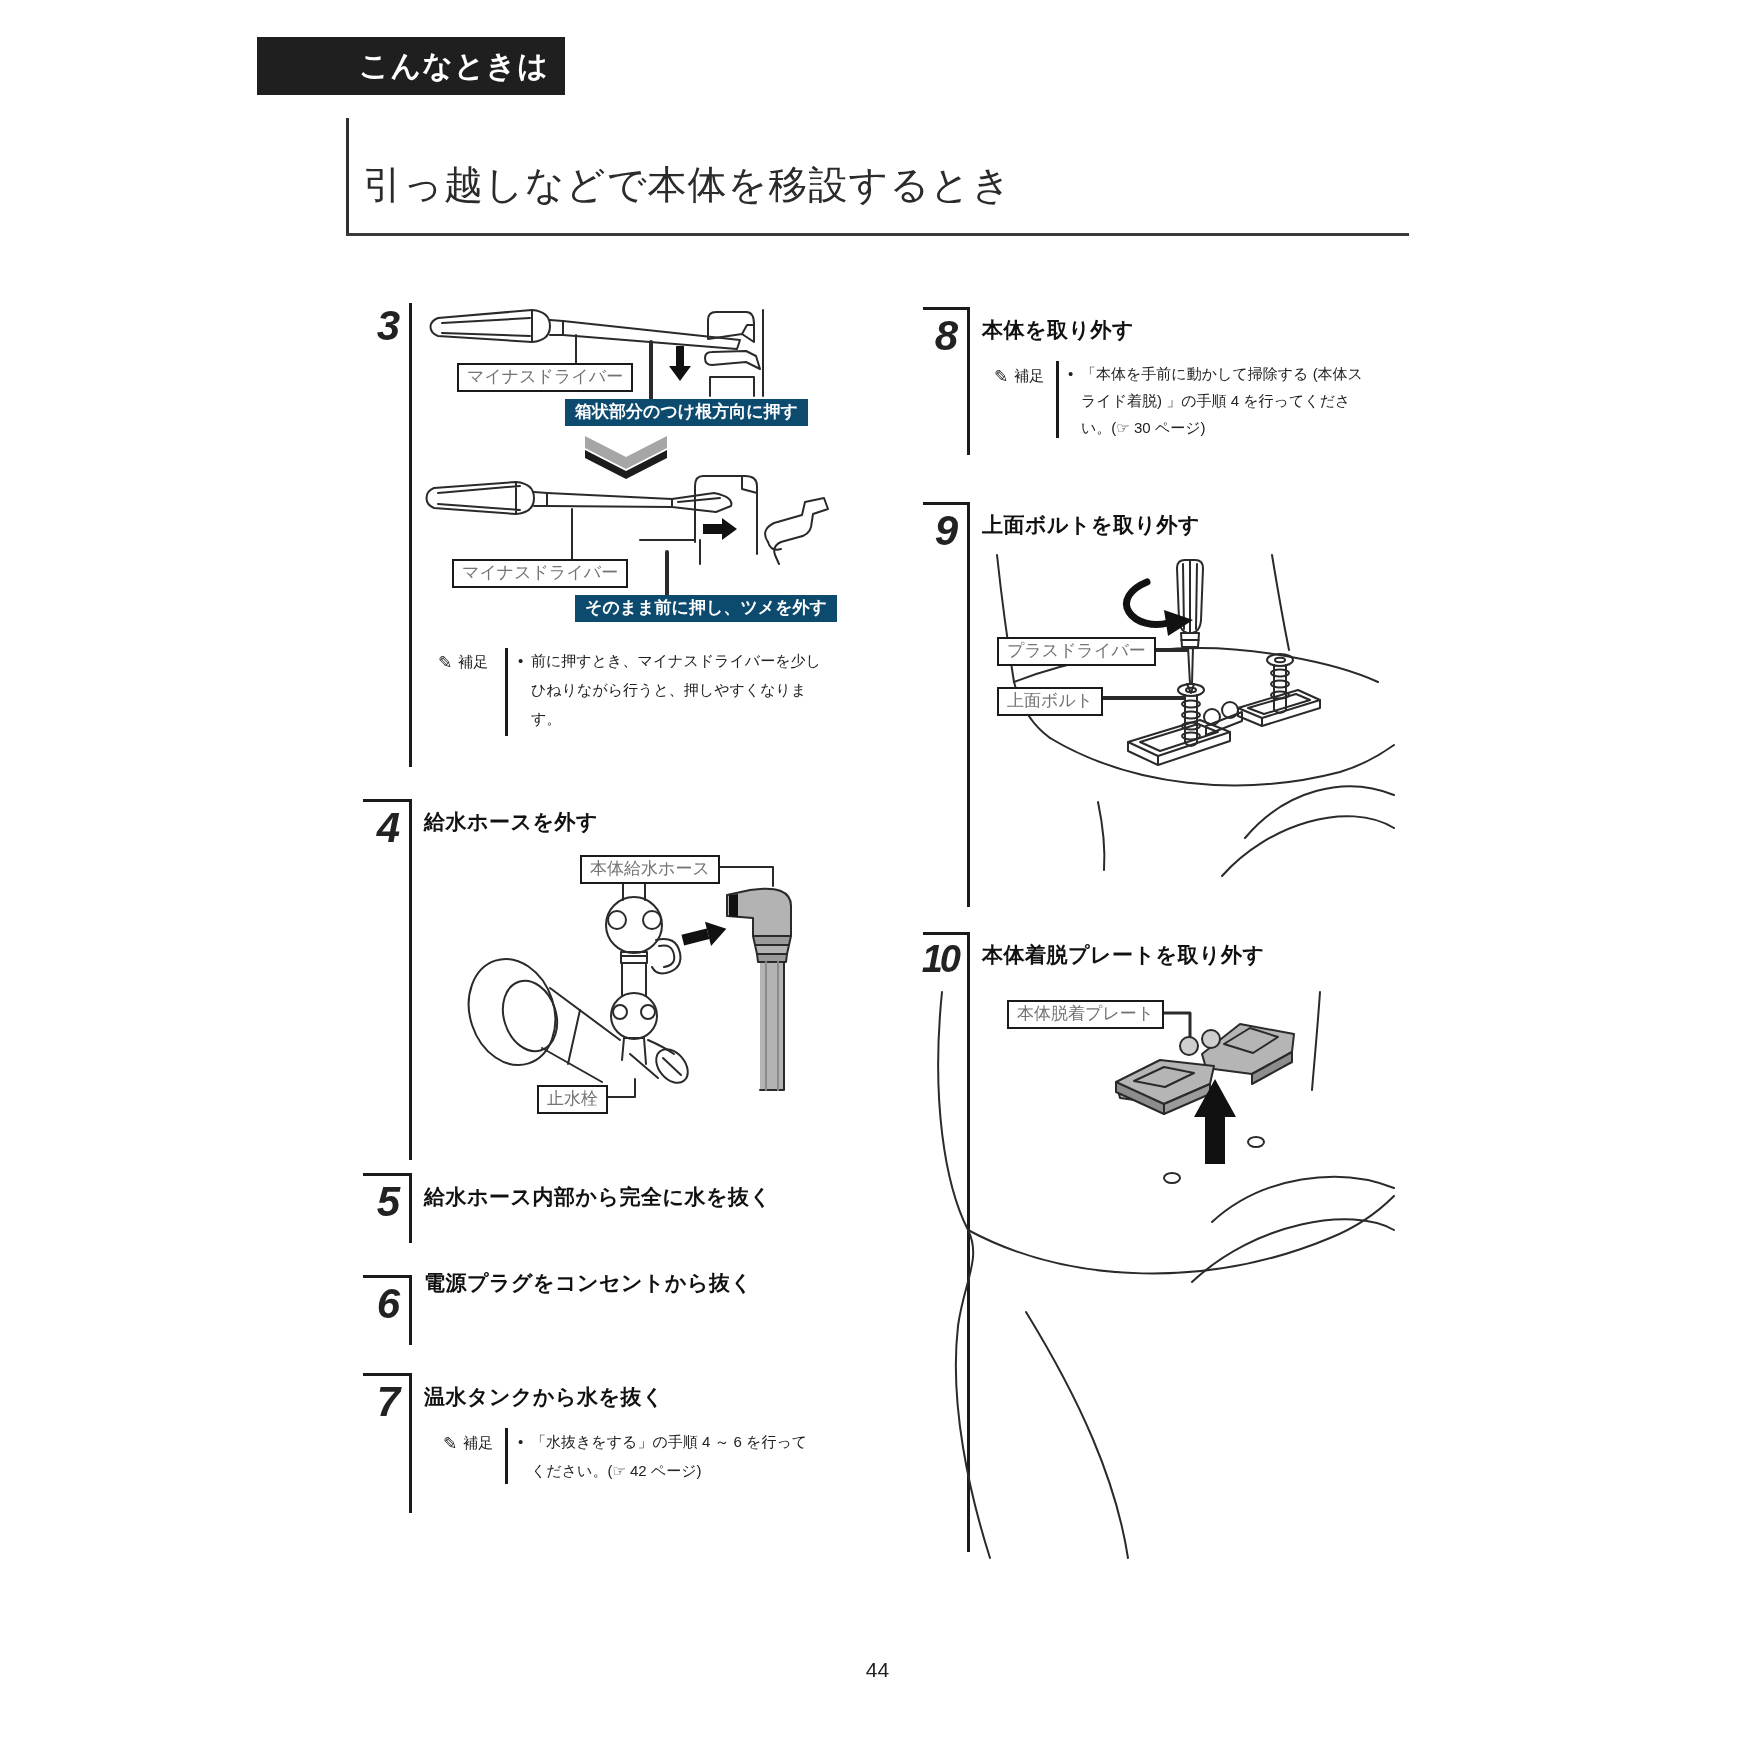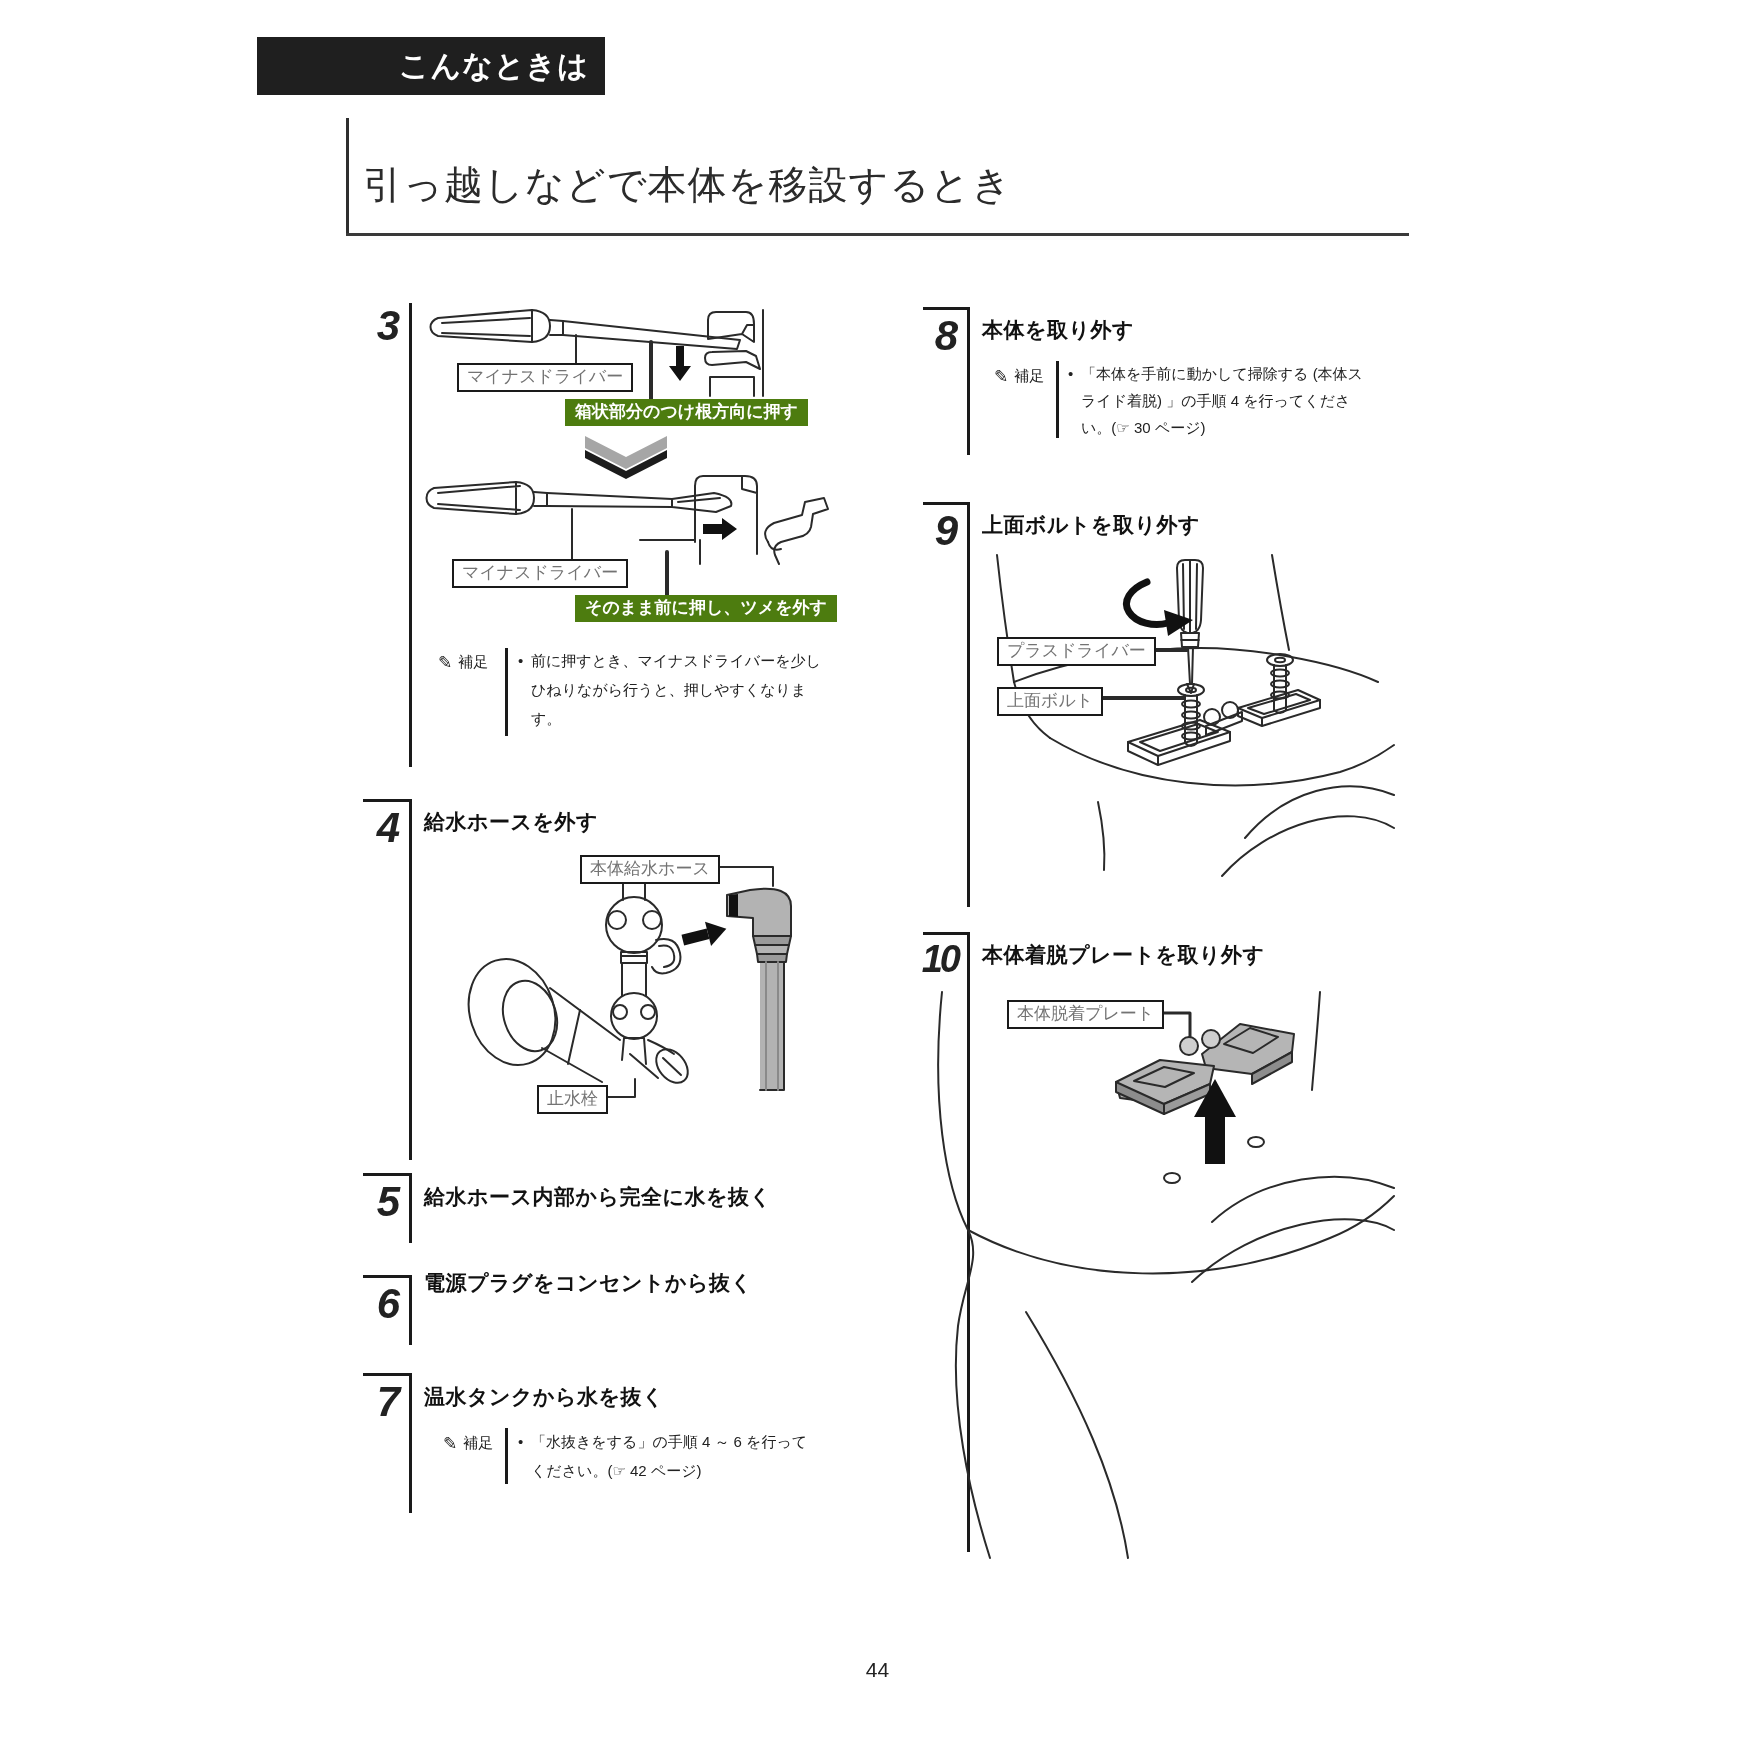--- a/index.html
+++ b/index.html
@@ -1,32 +1,32 @@
 <!DOCTYPE html>
 <html><head>
 <meta charset="utf-8">
 <style>
   html,body{margin:0;padding:0;background:#fff;}
   #page{position:relative;width:1754px;height:1754px;background:#fff;overflow:hidden;
         font-family:"Liberation Sans","DejaVu Sans",sans-serif;color:#1a1a1a;}
   .hline{position:absolute;background:#1a1a1a;height:3px;}
   .vline{position:absolute;background:#1a1a1a;width:3px;}
   
-  .tagbox{position:absolute;left:257px;top:37px;width:348px;height:58px;background:#1f1f1f;
+  .tagbox{position:absolute;left:257px;top:37px;width:308px;height:58px;background:#1f1f1f;
           display:flex;align-items:center;justify-content:flex-end;padding-right:16px;box-sizing:border-box;}
   .tagbox span{color:#fff;font-size:30px;font-weight:700;letter-spacing:1px;}
   .pgtitle{position:absolute;left:363px;top:158px;font-size:39px;color:#2b2b2b;letter-spacing:1px;white-space:nowrap;}
   
   .stepnum{position:absolute;width:46px;text-align:right;font-size:42px;font-style:italic;font-weight:700;color:#222;line-height:1;}
   .stepnum.two{font-size:38px;letter-spacing:-3px;}
   .steptitle{position:absolute;font-size:21px;font-weight:700;color:#111;white-space:nowrap;letter-spacing:0.5px;}
   
   .lbl{position:absolute;border:2px solid #1a1a1a;background:#fff;font-size:17px;line-height:1;
        padding:3px 8px 5px;white-space:nowrap;color:#737373;}
-  .lbl-dark{position:absolute;background:#4d7c0f;color:#fff;font-weight:700;font-size:17px;line-height:1;
+  .lbl-dark{position:absolute;background:#0c4a6e;color:#fff;font-weight:700;font-size:17px;line-height:1;
        padding:4px 10px 6px;white-space:nowrap;}
   
   .note-head{position:absolute;display:flex;align-items:center;gap:6px;font-size:15px;color:#222;}
   .note-head .pencil{font-size:17px;}
   .note-body{position:absolute;font-size:15px;line-height:29px;color:#222;}
   .note-line{padding-left:13px;white-space:nowrap;}
   .note-line.first{padding-left:0;}
   .note-line .bullet{display:inline-block;width:13px;}
   .note-body.tight{line-height:27px;}
   svg{position:absolute;overflow:visible;}

